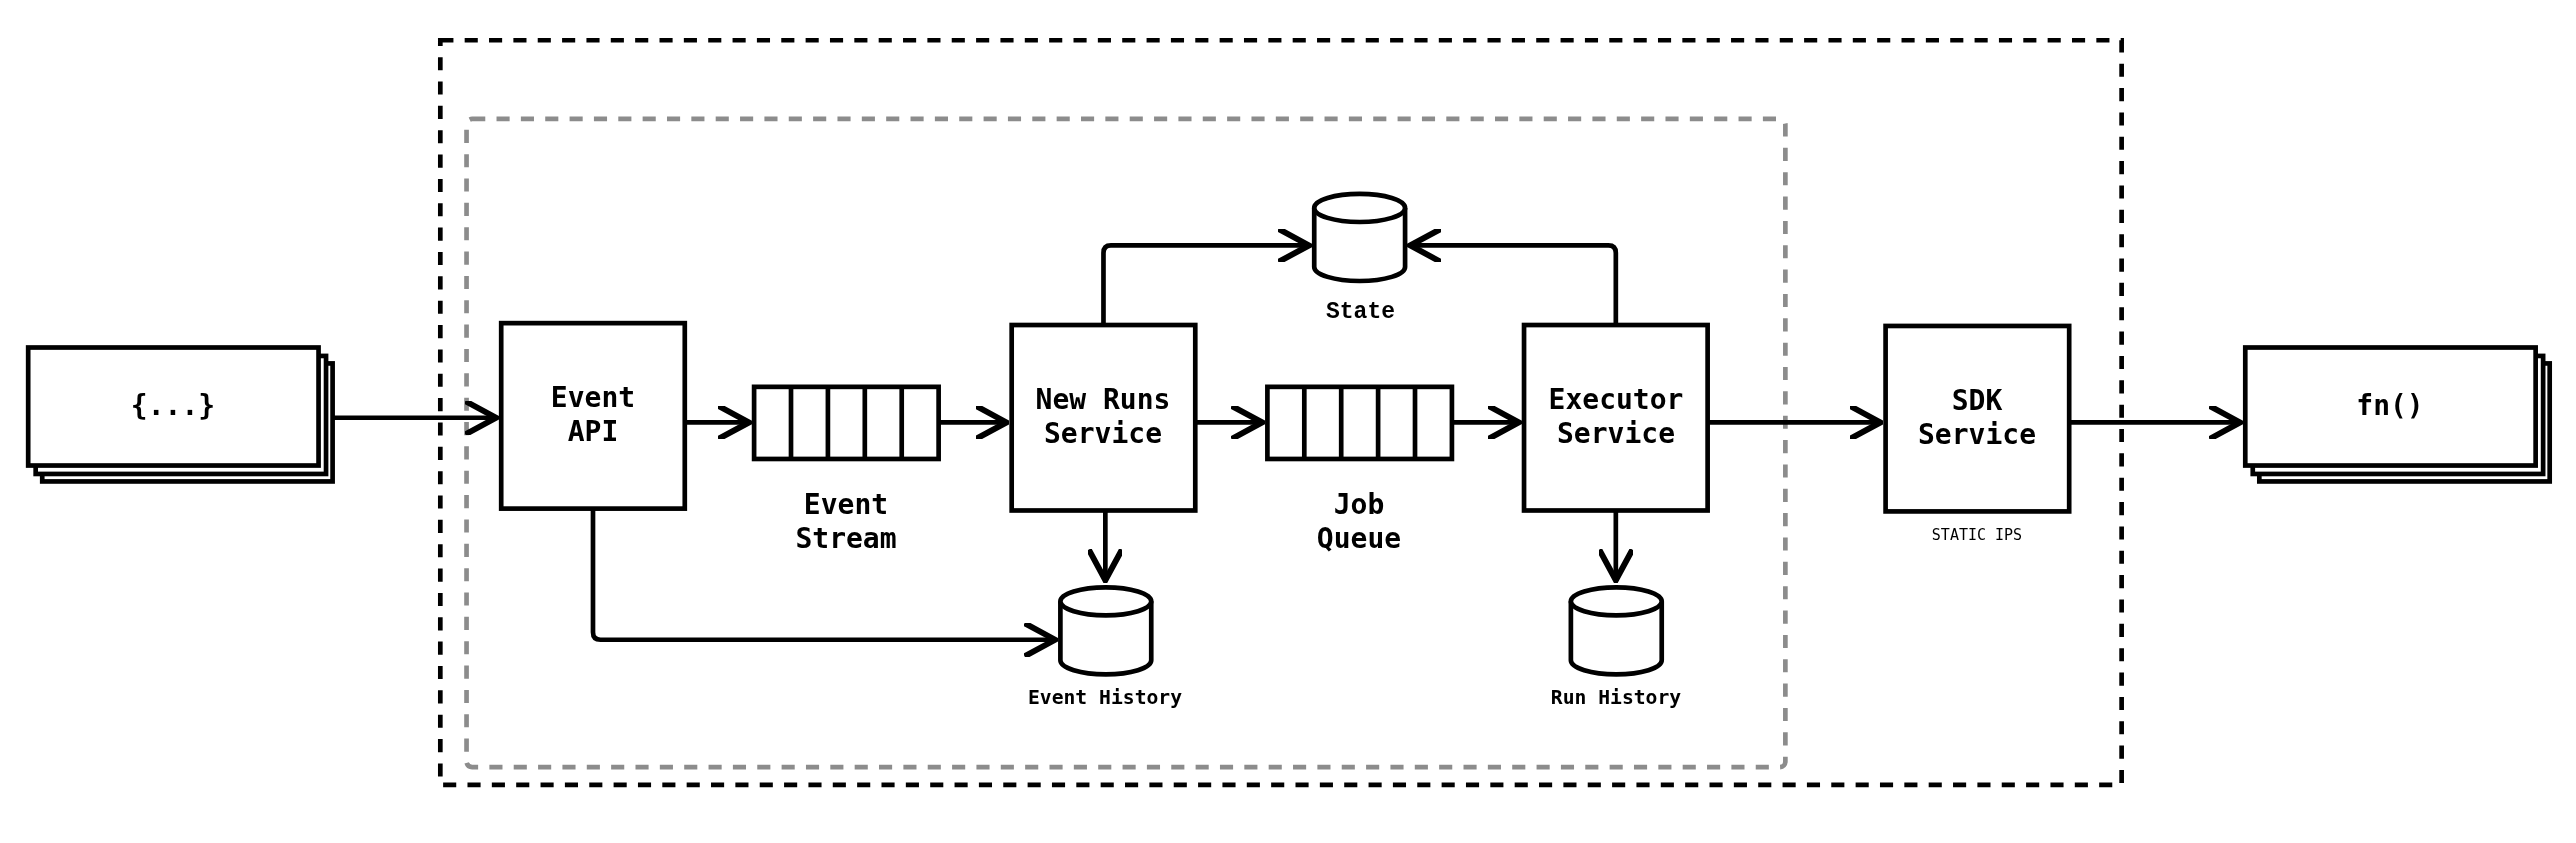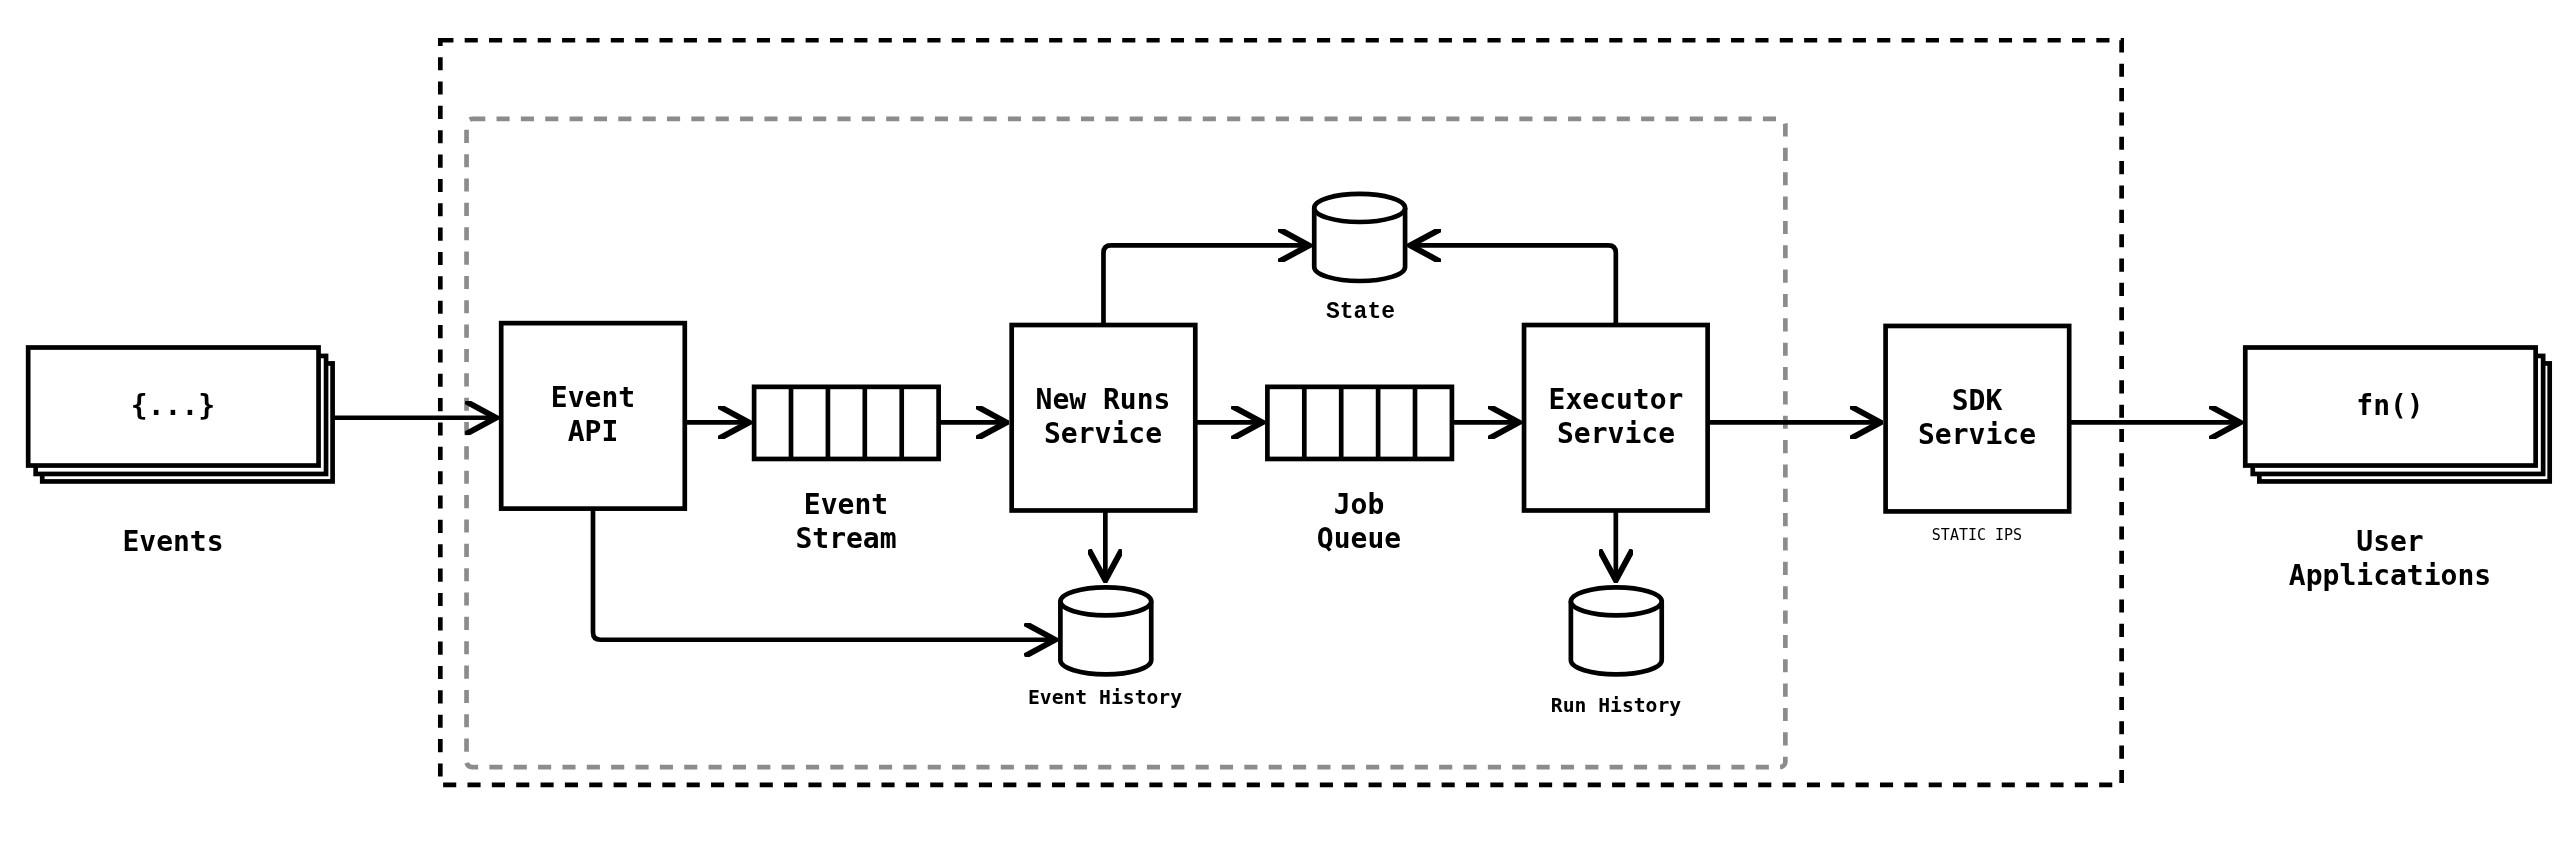--- a/index.html
+++ b/index.html
@@ -128,21 +128,20 @@
 
       <line x1="1180" y1="545" x2="1180" y2="618" marker-end="url(#ah)"></line>
 
       <line x1="1725" y1="545" x2="1725" y2="618" marker-end="url(#ah)"></line>
 
       <path d="M 633 543 L 633 675 Q 633 683 641 683 L 1125 683" marker-end="url(#ah)"></path>
     </g>
   </svg>
 
   <div class="lbl node-label" style="left:28px; top:389px; width:290px;">{...}</div>
-  <div class="lbl caption-label" style="left:28px; top:525px; width:290px;">Events</div>
 
   <div class="lbl node-label" style="left:501px; top:381px; width:184px;">Event
 API</div>
 
   <div class="lbl caption-label" style="left:753px; top:488px; width:186px;">Event
 Stream</div>
 
   <div class="lbl node-label" style="left:1002px; top:383px; width:202px;">New Runs
 Service</div>
 
@@ -150,24 +149,22 @@
 Queue</div>
 
   <div class="lbl node-label" style="left:1515px; top:383px; width:202px;">Executor
 Service</div>
 
   <div class="lbl node-label" style="left:1876px; top:384px; width:202px;">SDK
 Service</div>
   <div class="lbl staticips-label" style="left:1876px; top:526px; width:202px;">STATIC IPS</div>
 
   <div class="lbl node-label" style="left:2245px; top:389px; width:290px;text-align:center;">fn()</div>
-  <div class="lbl caption-label" style="left:2245px; top:525px; width:290px;">User
-Applications</div>
 
   <div class="lbl state-label" style="left:1290px; top:298px; width:141px;">State</div>
 
   <div class="lbl small-caption" style="left:988px; top:686px; width:234px;">Event History</div>
 
-  <div class="lbl small-caption" style="left:1499px; top:686px; width:234px;margin-top:8px;">Run History</div>
+  <div class="lbl small-caption" style="left:1499px; top:686px; width:234px;">Run History</div>
 
 
 </div>
 
 
 </body></html>

